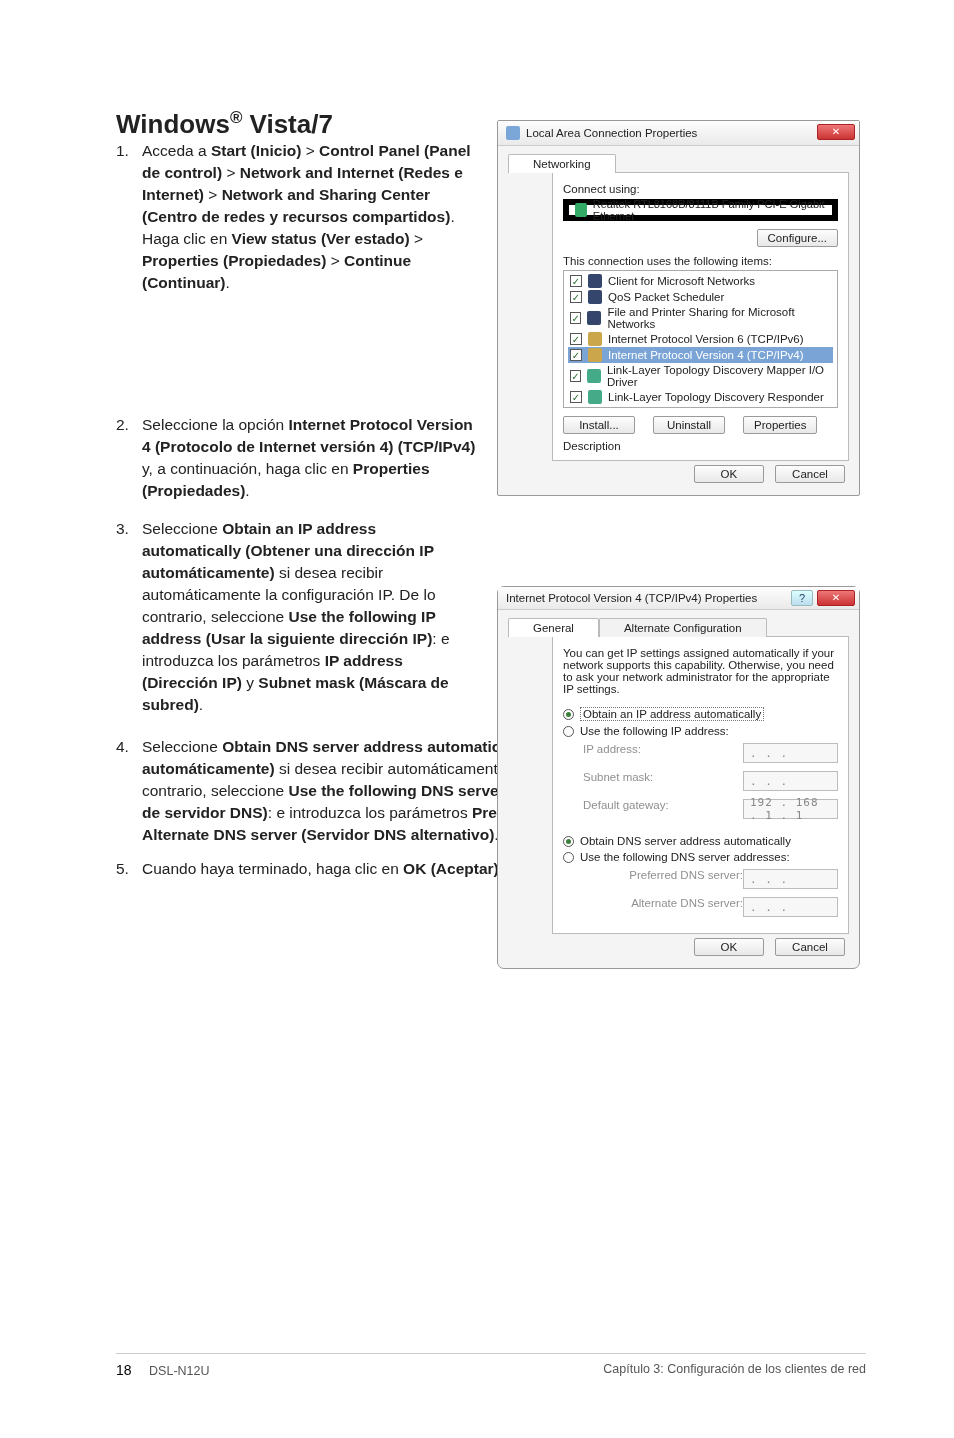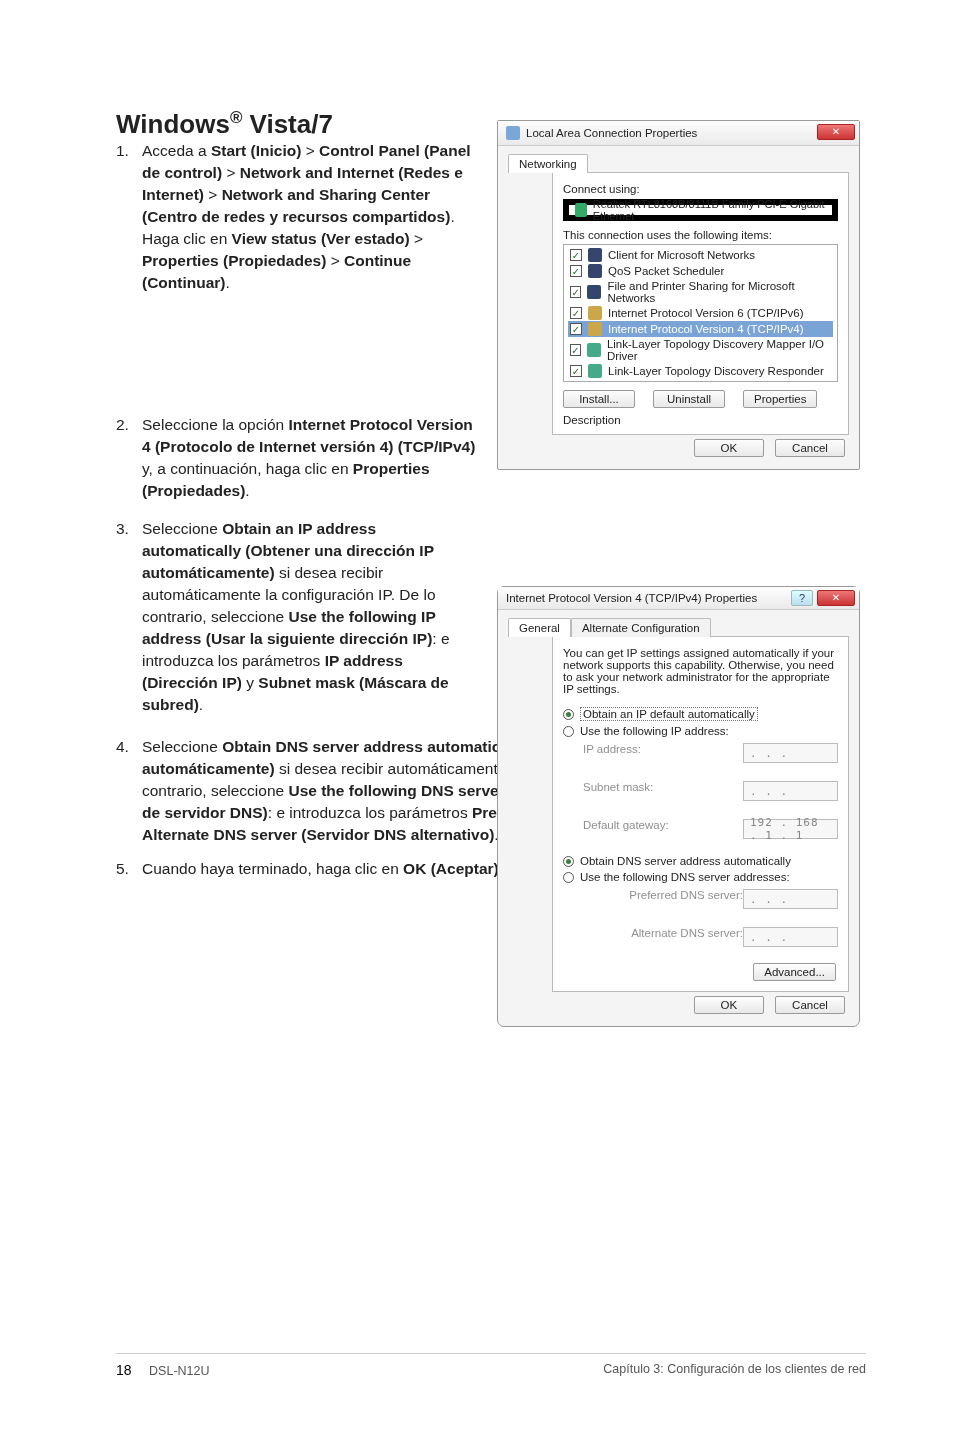--- a/index.html
+++ b/index.html
@@ -69,21 +69,21 @@
     position: absolute; right: 4px; top: 3px;
     width: 38px; height: 16px;
     background: linear-gradient(#e77,#c33);
     border: 1px solid #a22;
     border-radius: 2px;
     color:#fff; font-size:10px; text-align:center; line-height:14px;
   }
   .dlg-body { padding: 8px 10px 10px 10px; }
   .tab {
     display:inline-block; background:#fff; border:1px solid #bbb; border-bottom:none;
-    padding:3px 10px; font-size:11.5px; border-radius:2px 2px 0 0;
+    padding:3px 24px; font-size:11.5px; border-radius:2px 2px 0 0;
   }
   .tab-panel {
     background:#fff; border:1px solid #bbb; padding:10px 10px 8px 10px;
     margin-top:-1px;
     margin-left:44px;
   }
   .fieldbox {
     border:6px solid #000000; background:#fff; padding:3px 6px; margin:4px 0 8px 0;
     display:flex; align-items:center; gap:6px; height:22px;
   }
@@ -135,21 +135,21 @@
     border-radius:2px; color:#246; font-size:11px; text-align:center; line-height:14px;
   }
   .radio {
     width:11px; height:11px; border:1px solid #555; border-radius:50%; background:#fff;
     display:inline-flex; align-items:center; justify-content:center; margin-right:6px;
   }
   .radio.on::after { content:""; width:5px; height:5px; background:#3a7f3a; border-radius:50%; }
   .radio-row { display:flex; align-items:center; padding:2px 0; font-size:11.5px; }
   .radio-row.dotted span.lbl { border:1px dotted #777; padding:0 2px; }
   .field-grid {
-    display:grid; grid-template-columns: 160px 1fr; row-gap:18px; padding:4px 0 8px 20px;
+    display:grid; grid-template-columns: 160px 1fr; row-gap:8px; padding:4px 0 8px 20px;
     font-size:11.5px; color:#909090;
   }
   .ipbox {
     border:1px solid #bcbcbc; background:#f7f7f7; height:20px; padding:0 6px;
     color:#888; display:flex; align-items:center; font-family:monospace; letter-spacing:1px;
     font-size:11px;
   }
   .group-box { padding-top:6px;text-align:right; }
   .adv-row { text-align:right; padding:8px 2px 2px 2px; }
 
@@ -222,20 +222,23 @@
     <span class="close-x">✕</span>
   </div>
   <div class="dlg-body">
     <div class="tab">Networking</div>
     <div class="tab-panel">
       <div>Connect using:</div>
       <div class="fieldbox">
         <span class="net-icon"></span>
         <span style="font-size:11px;">Realtek RTL8168B/8111B Family PCI-E Gigabit Ethernet</span>
       </div>
+      <div style="text-align:right; margin-bottom:8px;">
+        <span class="btn">Configure...</span>
+      </div>
       <div>This connection uses the following items:</div>
       <div class="items-list">
         <div class="item-row">
             <span class="chk">✓</span>
             <span class="item-icon"></span>
             <span>Client for Microsoft Networks</span>
           </div>
         <div class="item-row">
             <span class="chk">✓</span>
             <span class="item-icon"></span>
@@ -287,21 +290,21 @@
     <span class="help-q">?</span>
     <span class="close-x">✕</span>
   </div>
   <div class="dlg-body">
     <span class="tab" style="background:#fff;">General</span><span class="tab" style="background:#f2f2f2;">Alternate Configuration</span>
     <div class="tab-panel">
       <div style="margin-bottom:10px;">You can get IP settings assigned automatically if your network supports this capability. Otherwise, you need to ask your network administrator for the appropriate IP settings.</div>
 
       <div class="radio-row dotted">
           <span class="radio on"></span>
-          <span class="lbl">Obtain an IP default automatically</span>
+          <span class="lbl">Obtain an IP address automatically</span>
         </div>
       <div class="radio-row">
           <span class="radio"></span>
           <span>Use the following IP address:</span>
         </div>
       <div class="field-grid">
         <div>IP address:</div>
         <div class="ipbox">.       .       .</div>
         <div>Subnet mask:</div>
         <div class="ipbox">.       .       .</div>
@@ -319,23 +322,20 @@
             <span>Use the following DNS server addresses:</span>
           </div>
         <div class="field-grid">
           <div>Preferred DNS server:</div>
           <div class="ipbox">.       .       .</div>
           <div>Alternate DNS server:</div>
           <div class="ipbox">.       .       .</div>
         </div>
       </div>
 
-      <div class="adv-row">
-        <span class="btn">Advanced...</span>
-      </div>
     </div>
     <div class="dlg-footer">
       <span class="btn">OK</span>
       <span class="btn">Cancel</span>
     </div>
   </div>
 </div>
 
 <div class="page-footer">
   <div>

